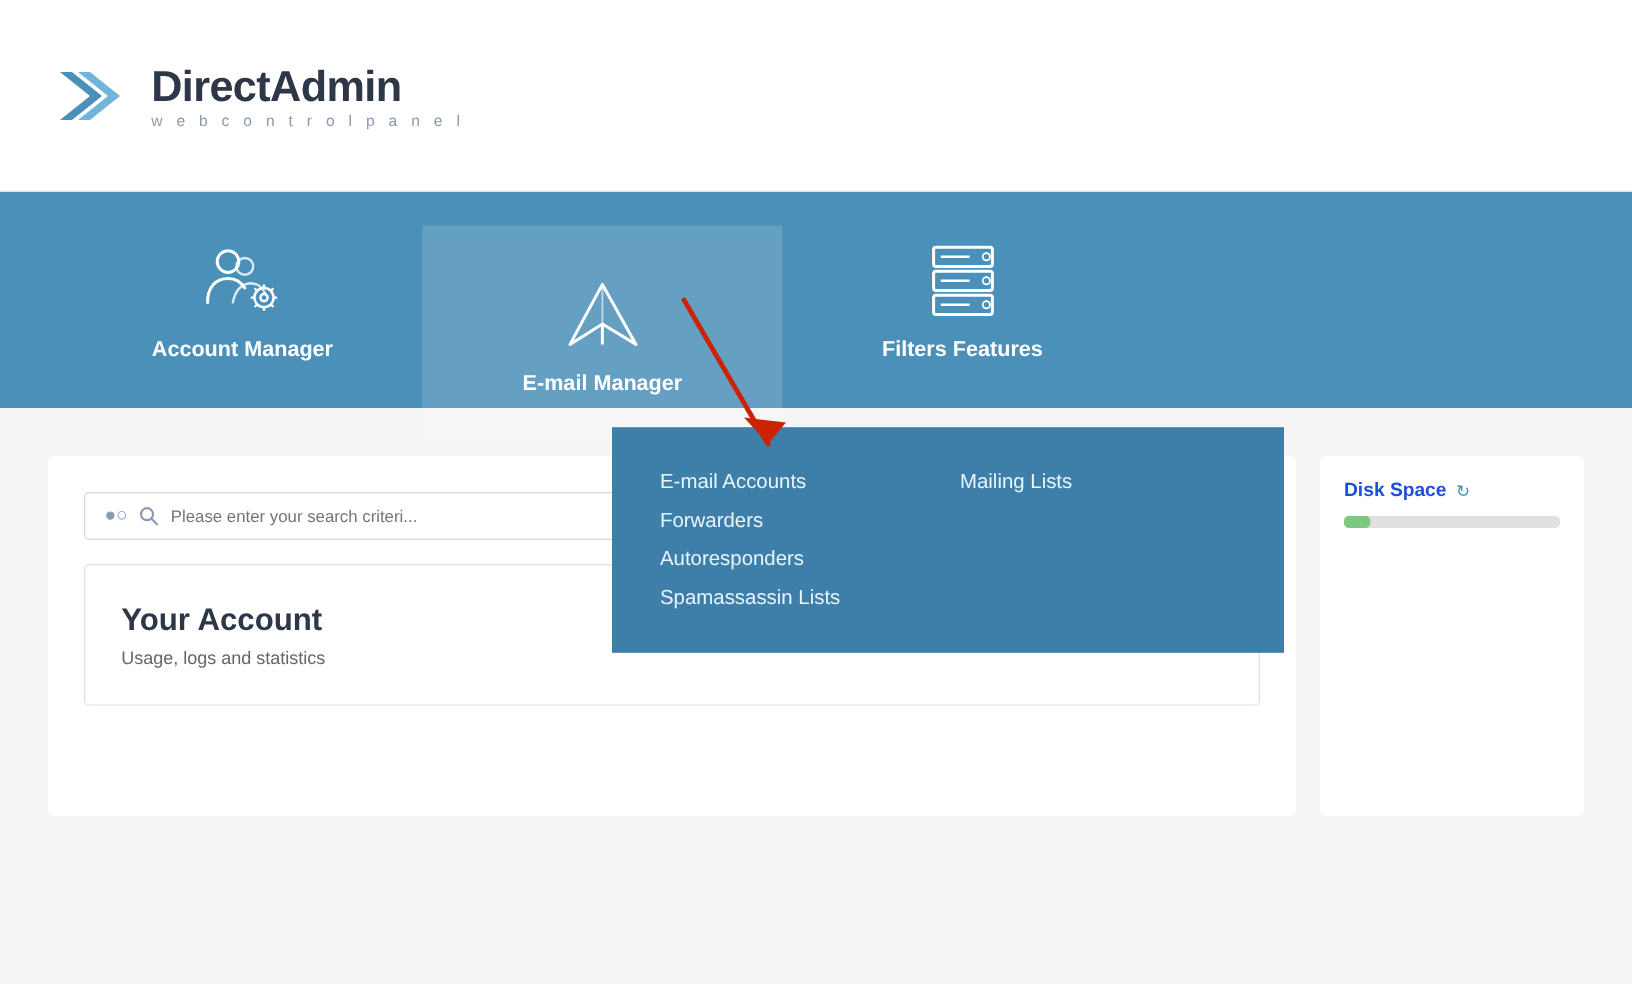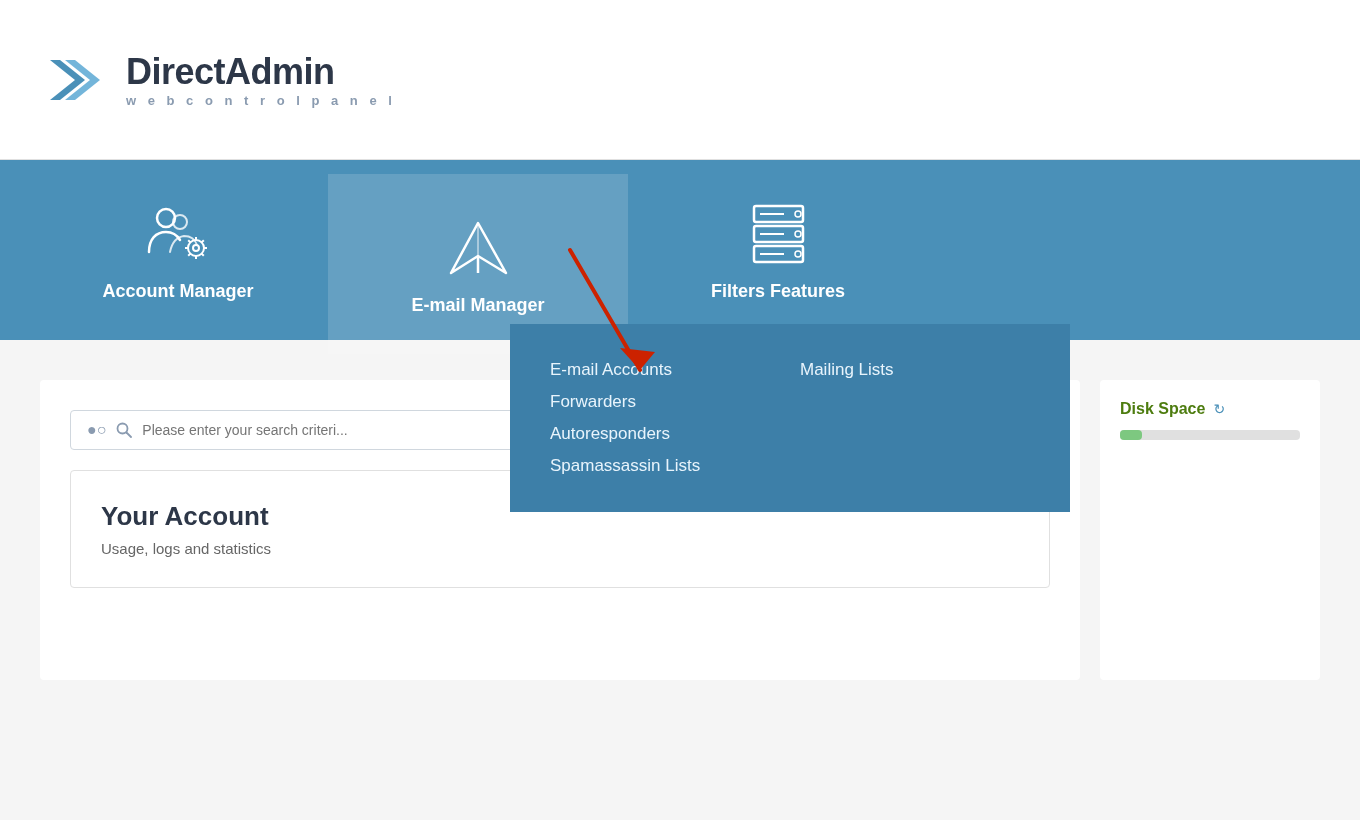--- a/index.html
+++ b/index.html
@@ -27,30 +27,29 @@
       font-size: 36px;
       font-weight: 700;
       color: #2d3748;
       letter-spacing: -0.5px;
     }
     .logo-text p {
       font-size: 13px;
       color: #8a9bb0;
       letter-spacing: 4px;
       text-transform: lowercase;
-      font-weight: bold;
     }
 
     
     .nav-bar {
       background: #4a90b8;
       height: 180px;
       display: flex;
-      align-items: center;
-      padding: 0 28px;
+      align-items: flex-start;
+      padding: 0 52px;
       gap: 0;
       position: relative;
     }
     .nav-item {
       display: flex;
       flex-direction: column;
       align-items: center;
       justify-content: center;
       width: 300px;
       height: 180px;
@@ -72,21 +71,21 @@
       width: 70px;
       height: 70px;
       display: flex;
       align-items: center;
       justify-content: center;
     }
 
     
     .dropdown-menu {
       position: absolute;
-      top: 164px;
+      top: 196px;
       left: 510px;
       background: #3d7fa8;
       width: 560px;
       padding: 30px 40px;
       display: grid;
       grid-template-columns: 1fr 1fr;
       gap: 8px 20px;
       z-index: 100;
     }
     .dropdown-item {
@@ -168,21 +167,21 @@
     }
     .disk-space-header {
       display: flex;
       align-items: center;
       gap: 8px;
       margin-bottom: 12px;
     }
     .disk-space-title {
       font-size: 16px;
       font-weight: 600;
-      color: #4d7c0f;
+      color: #1d4ed8;
     }
     .refresh-icon {
       color: #4a90b8;
       font-size: 14px;
       cursor: pointer;
     }
     .progress-bar-bg {
       background: #e0e0e0;
       border-radius: 4px;
       height: 10px;

